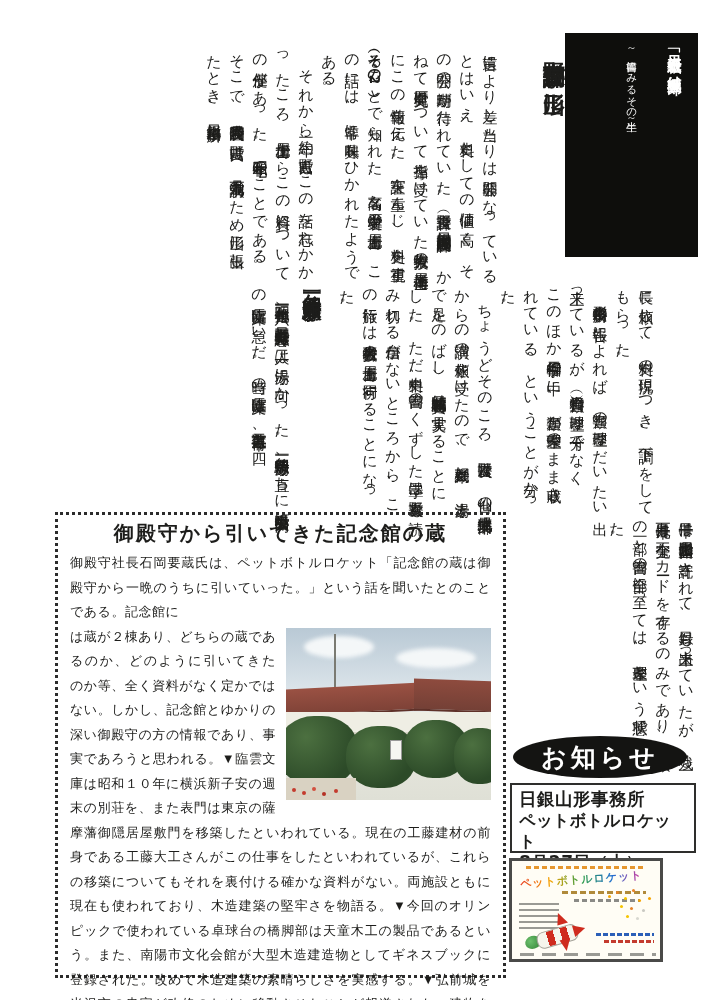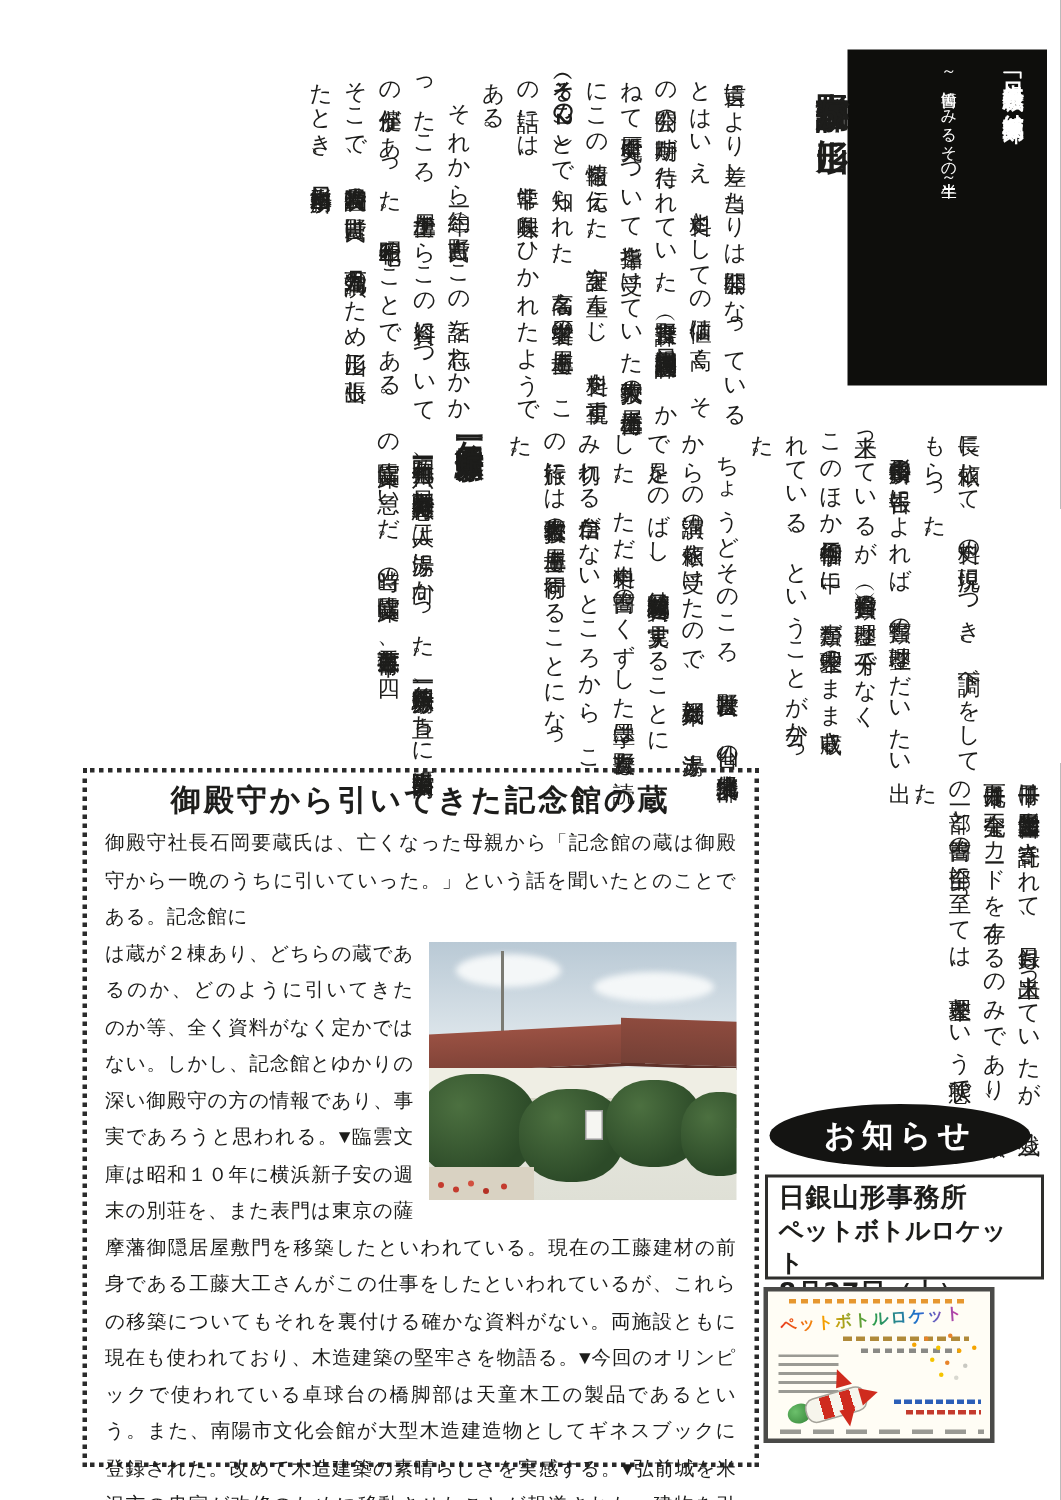--- a/index.html
+++ b/index.html
@@ -31,21 +31,21 @@
   .band2{position:absolute;left:55px;top:279px;width:602px;height:231px;}
   .block3{position:absolute;left:542px;top:511px;width:155px;height:252px;}
   .h-inline{display:block;font-family:"DejaVu Sans","Liberation Sans",sans-serif;
             font-size:19px;font-weight:bold;line-height:30px;letter-spacing:1px;margin:0 7px 0 5px;}
   .tbc{font-family:"DejaVu Sans","Liberation Sans",sans-serif;font-weight:bold;
        font-size:15px;text-align:end;}
 
   
   .featurebox{position:absolute;left:55px;top:512px;width:451px;height:466px;box-sizing:border-box;
               border:3px dotted #2b2b2b;padding:5px 12px 6px 12px;
-              font-family:Liberation Mono, monospace;}
+              font-family:Liberation Serif, serif;}
   .fb-title{text-align:center;font-size:20px;font-weight:bold;letter-spacing:2px;margin:0 0 4px 0;}
   .fb-body{font-size:13px;line-height:24.5px;text-align:justify;letter-spacing:.5px;}
   .fb-body p{margin:0;}
 
   
   .photo{float:right;width:205px;height:172px;margin:3px 0 4px 10px;position:relative;overflow:hidden;
          background:linear-gradient(180deg,#b9c9d5 0%,#dfe7ec 40%,#e9e9e1 55%,#dfe0d6 100%);}
   .cloud{position:absolute;background:#f4f7f8;border-radius:50%;filter:blur(2px);}
   .c1{left:18px;top:8px;width:70px;height:22px;}
   .c2{left:110px;top:20px;width:80px;height:20px;}
@@ -62,21 +62,21 @@
   .b3{left:118px;top:92px;width:64px;height:58px;}
   .b4{left:168px;top:100px;width:52px;height:56px;}
   .sign{position:absolute;left:104px;top:112px;width:10px;height:18px;background:#f6f6f2;border:1px solid #999;}
   .path{position:absolute;left:0;top:150px;width:70px;height:22px;background:#d9d2c2;}
   .flowers{position:absolute;left:6px;top:160px;width:4px;height:4px;border-radius:50%;background:#c43b2e;
            box-shadow:10px 3px 0 #c43b2e,20px -1px 0 #d2503f,30px 4px 0 #b53125,42px 1px 0 #c43b2e;}
 
   
   .notice-badge{position:absolute;left:513px;top:736px;width:174px;height:42px;background:#141412;
                 border-radius:50%;color:#fff;display:flex;align-items:center;justify-content:center;
-                font-family:"DejaVu Sans","Liberation Sans",sans-serif;font-size:21px;font-weight:bold;letter-spacing:4px;}
+                font-family:"DejaVu Sans","Liberation Sans",sans-serif;font-size:25px;font-weight:bold;letter-spacing:4px;}
   .notice-box{position:absolute;left:510px;top:783px;width:186px;height:70px;box-sizing:border-box;
               border:2.5px solid #2e2e2c;padding:3px 7px;font-family:"DejaVu Sans","Liberation Sans",sans-serif;}
   .nb-line1{font-size:17.5px;font-weight:bold;line-height:22px;letter-spacing:.5px;}
   .nb-line2{font-size:16.5px;font-weight:bold;line-height:21px;}
   .nb-line3{font-size:17px;font-weight:bold;line-height:21px;letter-spacing:.5px;}
 
   
   .flyer{position:absolute;left:509px;top:858px;width:154px;height:104px;box-sizing:border-box;
          border:3px solid #4a4a48;background:#fffdf5;overflow:hidden;
          font-family:"DejaVu Sans","Liberation Sans",sans-serif;}
@@ -144,21 +144,21 @@
   </div>
 
   <div class="block3 vtext vbody">
     <p>千冊は山形県立図書館に寄託されて、目録も出来上っていたが、残る一万九千冊は不完全なカードを存するのみであり、資料（書類）の一部と書簡の全部に至っては、未整理という状態であった。</p>
     <p class="tbc">次号に続く</p>
   </div>
 
   <div class="featurebox">
     <h2 class="fb-title">御殿守から引いてきた記念館の蔵</h2>
     <div class="fb-body">
-      <p>御殿守社長石岡要蔵氏は、亡くなった母親から「記念館の蔵は御殿守から一晩のうちに引いていった。」という話を聞いたとのことである。記念館に</p>
+      <p>御殿守社長石岡要蔵氏は、ペットボトルロケット「記念館の蔵は御殿守から一晩のうちに引いていった。」という話を聞いたとのことである。記念館に</p>
 
       <div class="photo">
         <div class="cloud c1"></div>
         <div class="cloud c2"></div>
         <div class="pole"></div>
         <div class="roof-main"></div>
         <div class="roof-right"></div>
         <div class="wall"></div>
         <div class="wall-shadow"></div>
         <div class="bush b1"></div>

